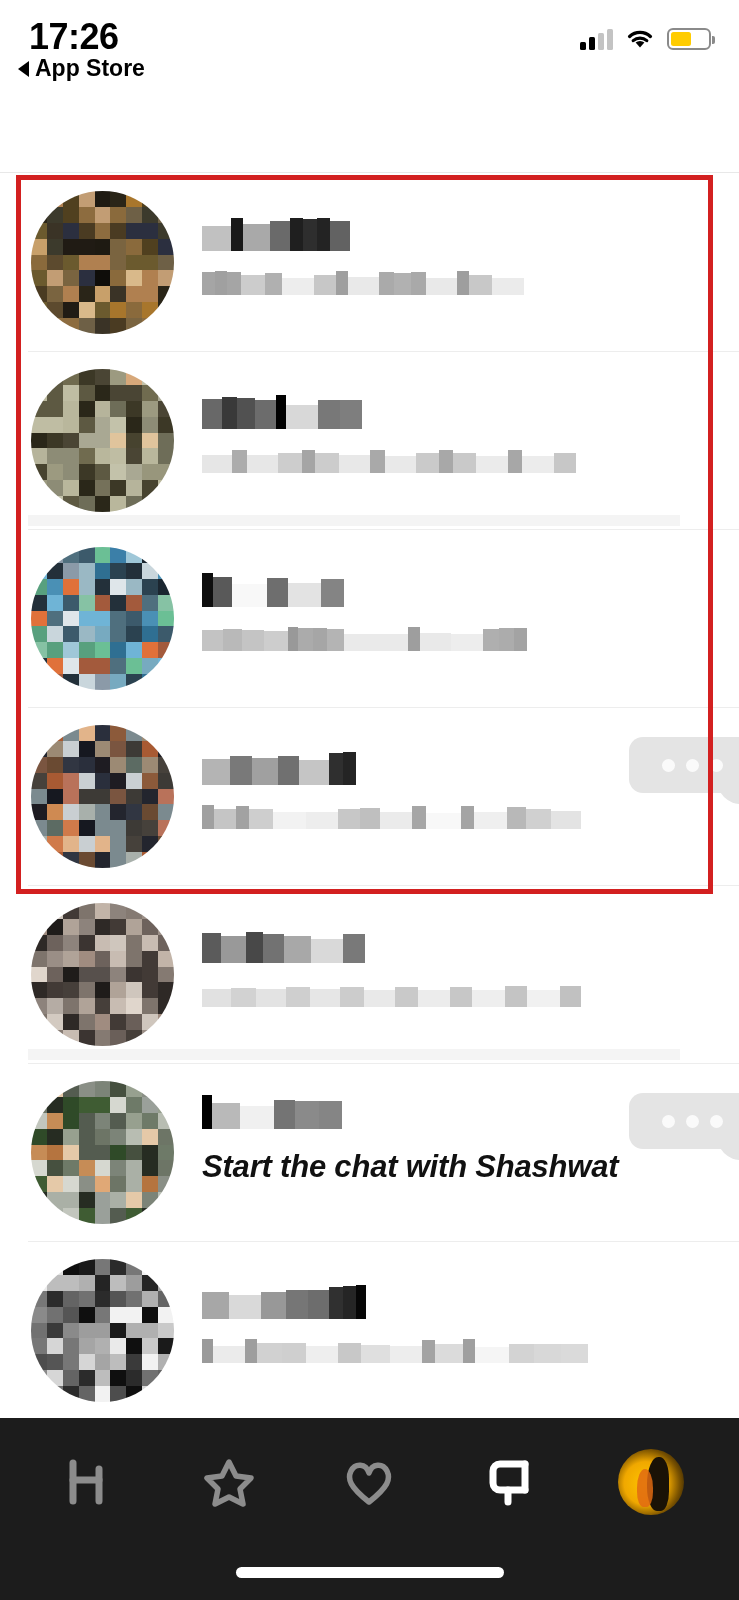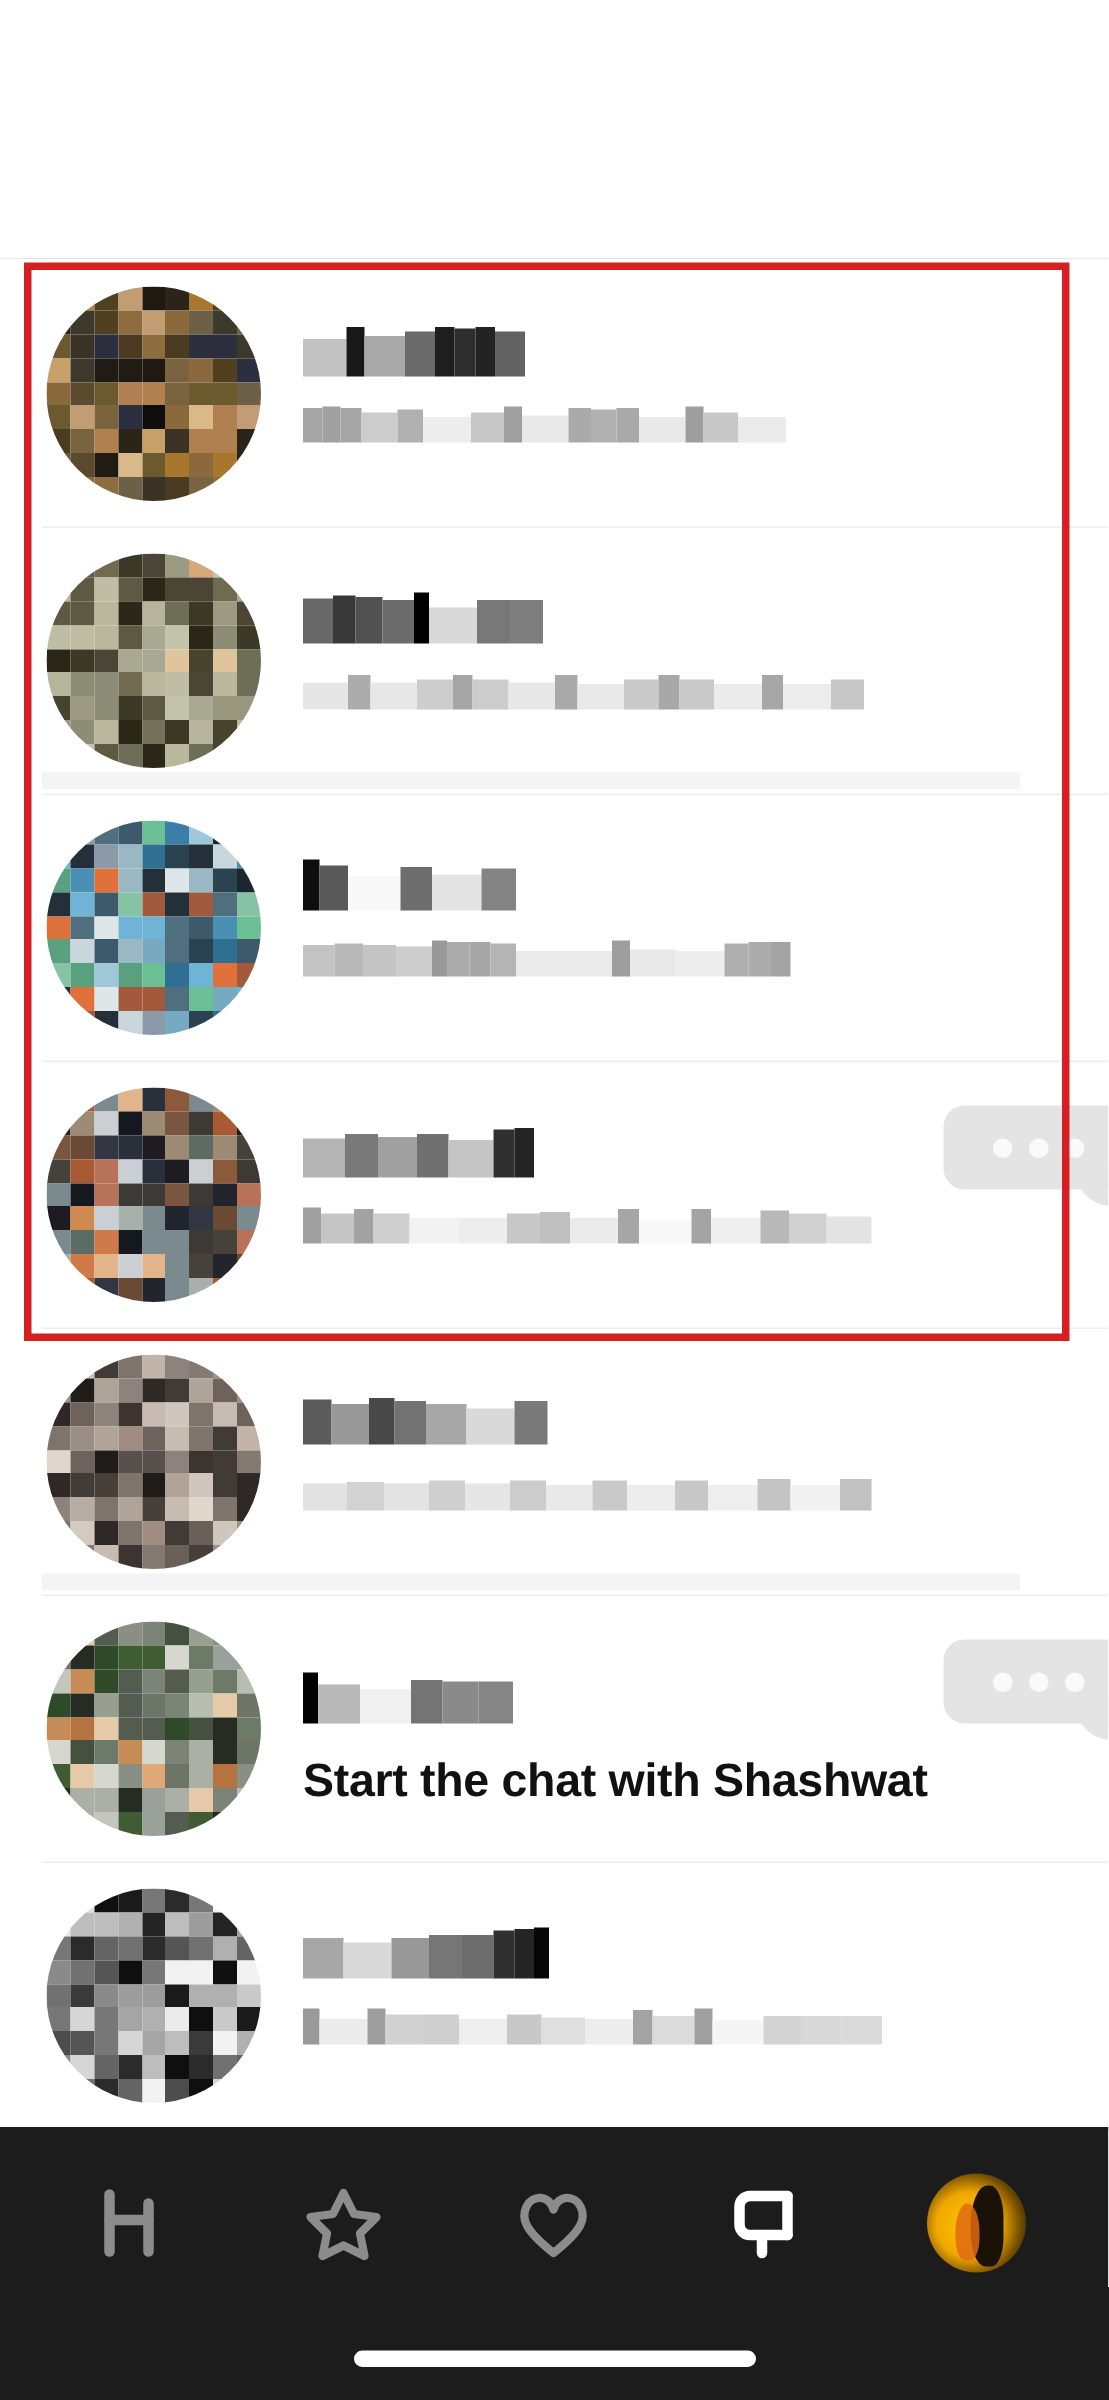--- a/index.html
+++ b/index.html
@@ -283,20 +283,45 @@
     position:absolute;
     top: 0; left: 0; width: 739px; height: 2px;
     background: #1c1c1c;
   }
 </style>
 </head>
 <body>
 
 <div id="phone">
 
+  <div class="status-bar">
+    <div class="status-time">17:26</div>
+
+    <div class="back-link">
+      <span class="back-caret"></span>
+      <span>App Store</span>
+    </div>
+
+    <div class="status-right">
+      <div class="signal-bars">
+        <i></i>
+          <i></i>
+          <i></i>
+          <i></i>
+      </div>
+      <svg class="wifi-icon" viewBox="0 0 28 21">
+        <path d="M14 18.6 L9.6 13.6 a6.8 6.8 0 0 1 8.8 0 Z" fill="#000"></path>
+        <path d="M3.6 7.4 a15.5 15.5 0 0 1 20.8 0" stroke="#000" stroke-width="3.4" fill="none" stroke-linecap="round"></path>
+        <path d="M7.2 11.6 a10.3 10.3 0 0 1 13.6 0" stroke="#000" stroke-width="3.2" fill="none" stroke-linecap="round"></path>
+      </svg>
+      <div class="battery">
+        <div class="battery-fill" id="battery-fill" style="width: 55%; background: rgb(255, 204, 0);"></div>
+      </div>
+    </div>
+  </div>
 
   <div class="nav-hairline"></div>
 
   <div class="match-list" id="match-list">
       <div class="match-row" style="height: 178px;">
         <div class="avatar" style="top: 18px;">
           <div class="mosaic" style="grid-template-columns: repeat(9, 1fr); grid-template-rows: repeat(9, 1fr);">
             <span style="background: rgb(58, 51, 38);"></span>
             <span style="background: rgb(176, 128, 80);"></span>
             <span style="background: rgb(80, 64, 31);"></span>
@@ -984,21 +1009,21 @@
             <span style="background: rgb(170, 176, 166);"></span>
             <span style="background: rgb(194, 198, 189);"></span>
             <span style="background: rgb(63, 92, 51);"></span>
             <span style="background: rgb(154, 160, 154);"></span>
             <span style="background: rgb(84, 92, 80);"></span>
             <span style="background: rgb(63, 92, 51);"></span>
             <span style="background: rgb(38, 44, 34);"></span>
             <span style="background: rgb(214, 216, 208);"></span>
           </div>
         </div>
-        <div class="row-text" style="top: 52px;">
+        <div class="row-text" style="top: 32px; font-style: italic;">
           <div>
             <div class="blk-line" style="height: 34px;">
               <span style="width: 10px; height: 34px; background: rgb(1, 1, 1);"></span>
               <span style="width: 28px; height: 26px; background: rgb(185, 185, 185);"></span>
               <span style="width: 34px; height: 23px; background: rgb(240, 240, 240);"></span>
               <span style="width: 21px; height: 29px; background: rgb(116, 116, 116);"></span>
               <span style="width: 24px; height: 28px; background: rgb(138, 138, 138);"></span>
               <span style="width: 23px; height: 28px; background: rgb(133, 133, 133);"></span>
             </div>
           </div>

